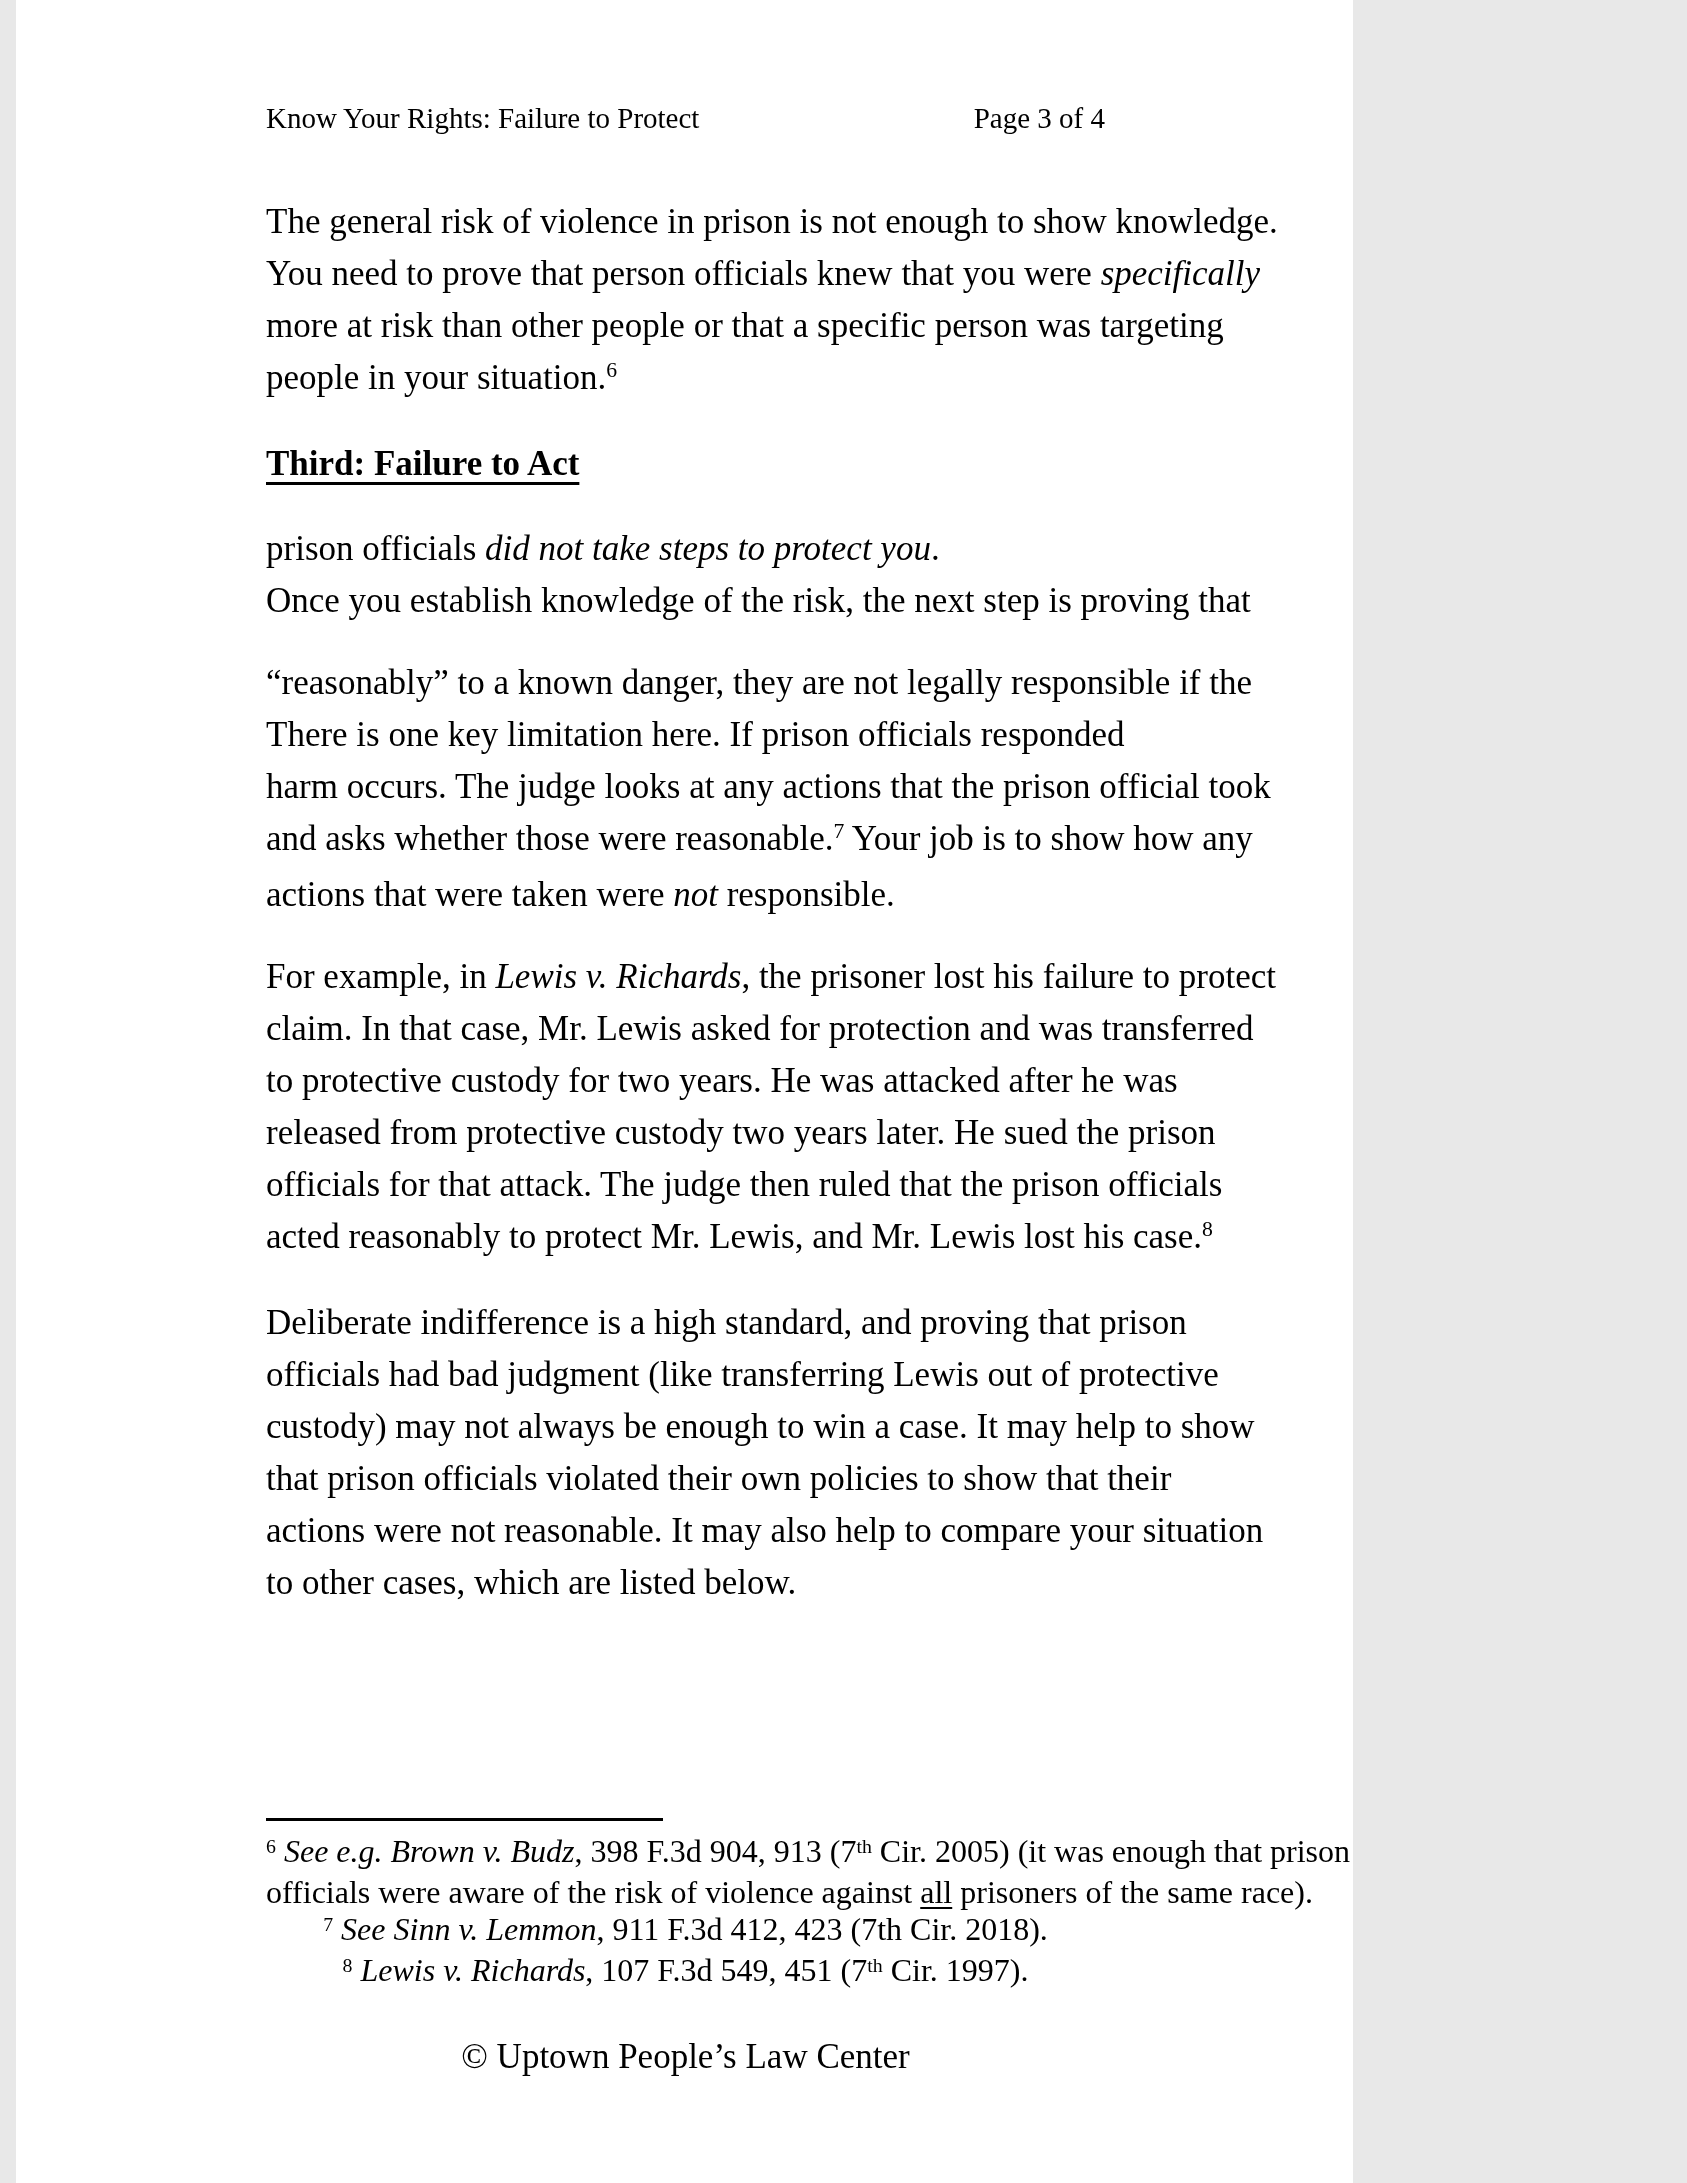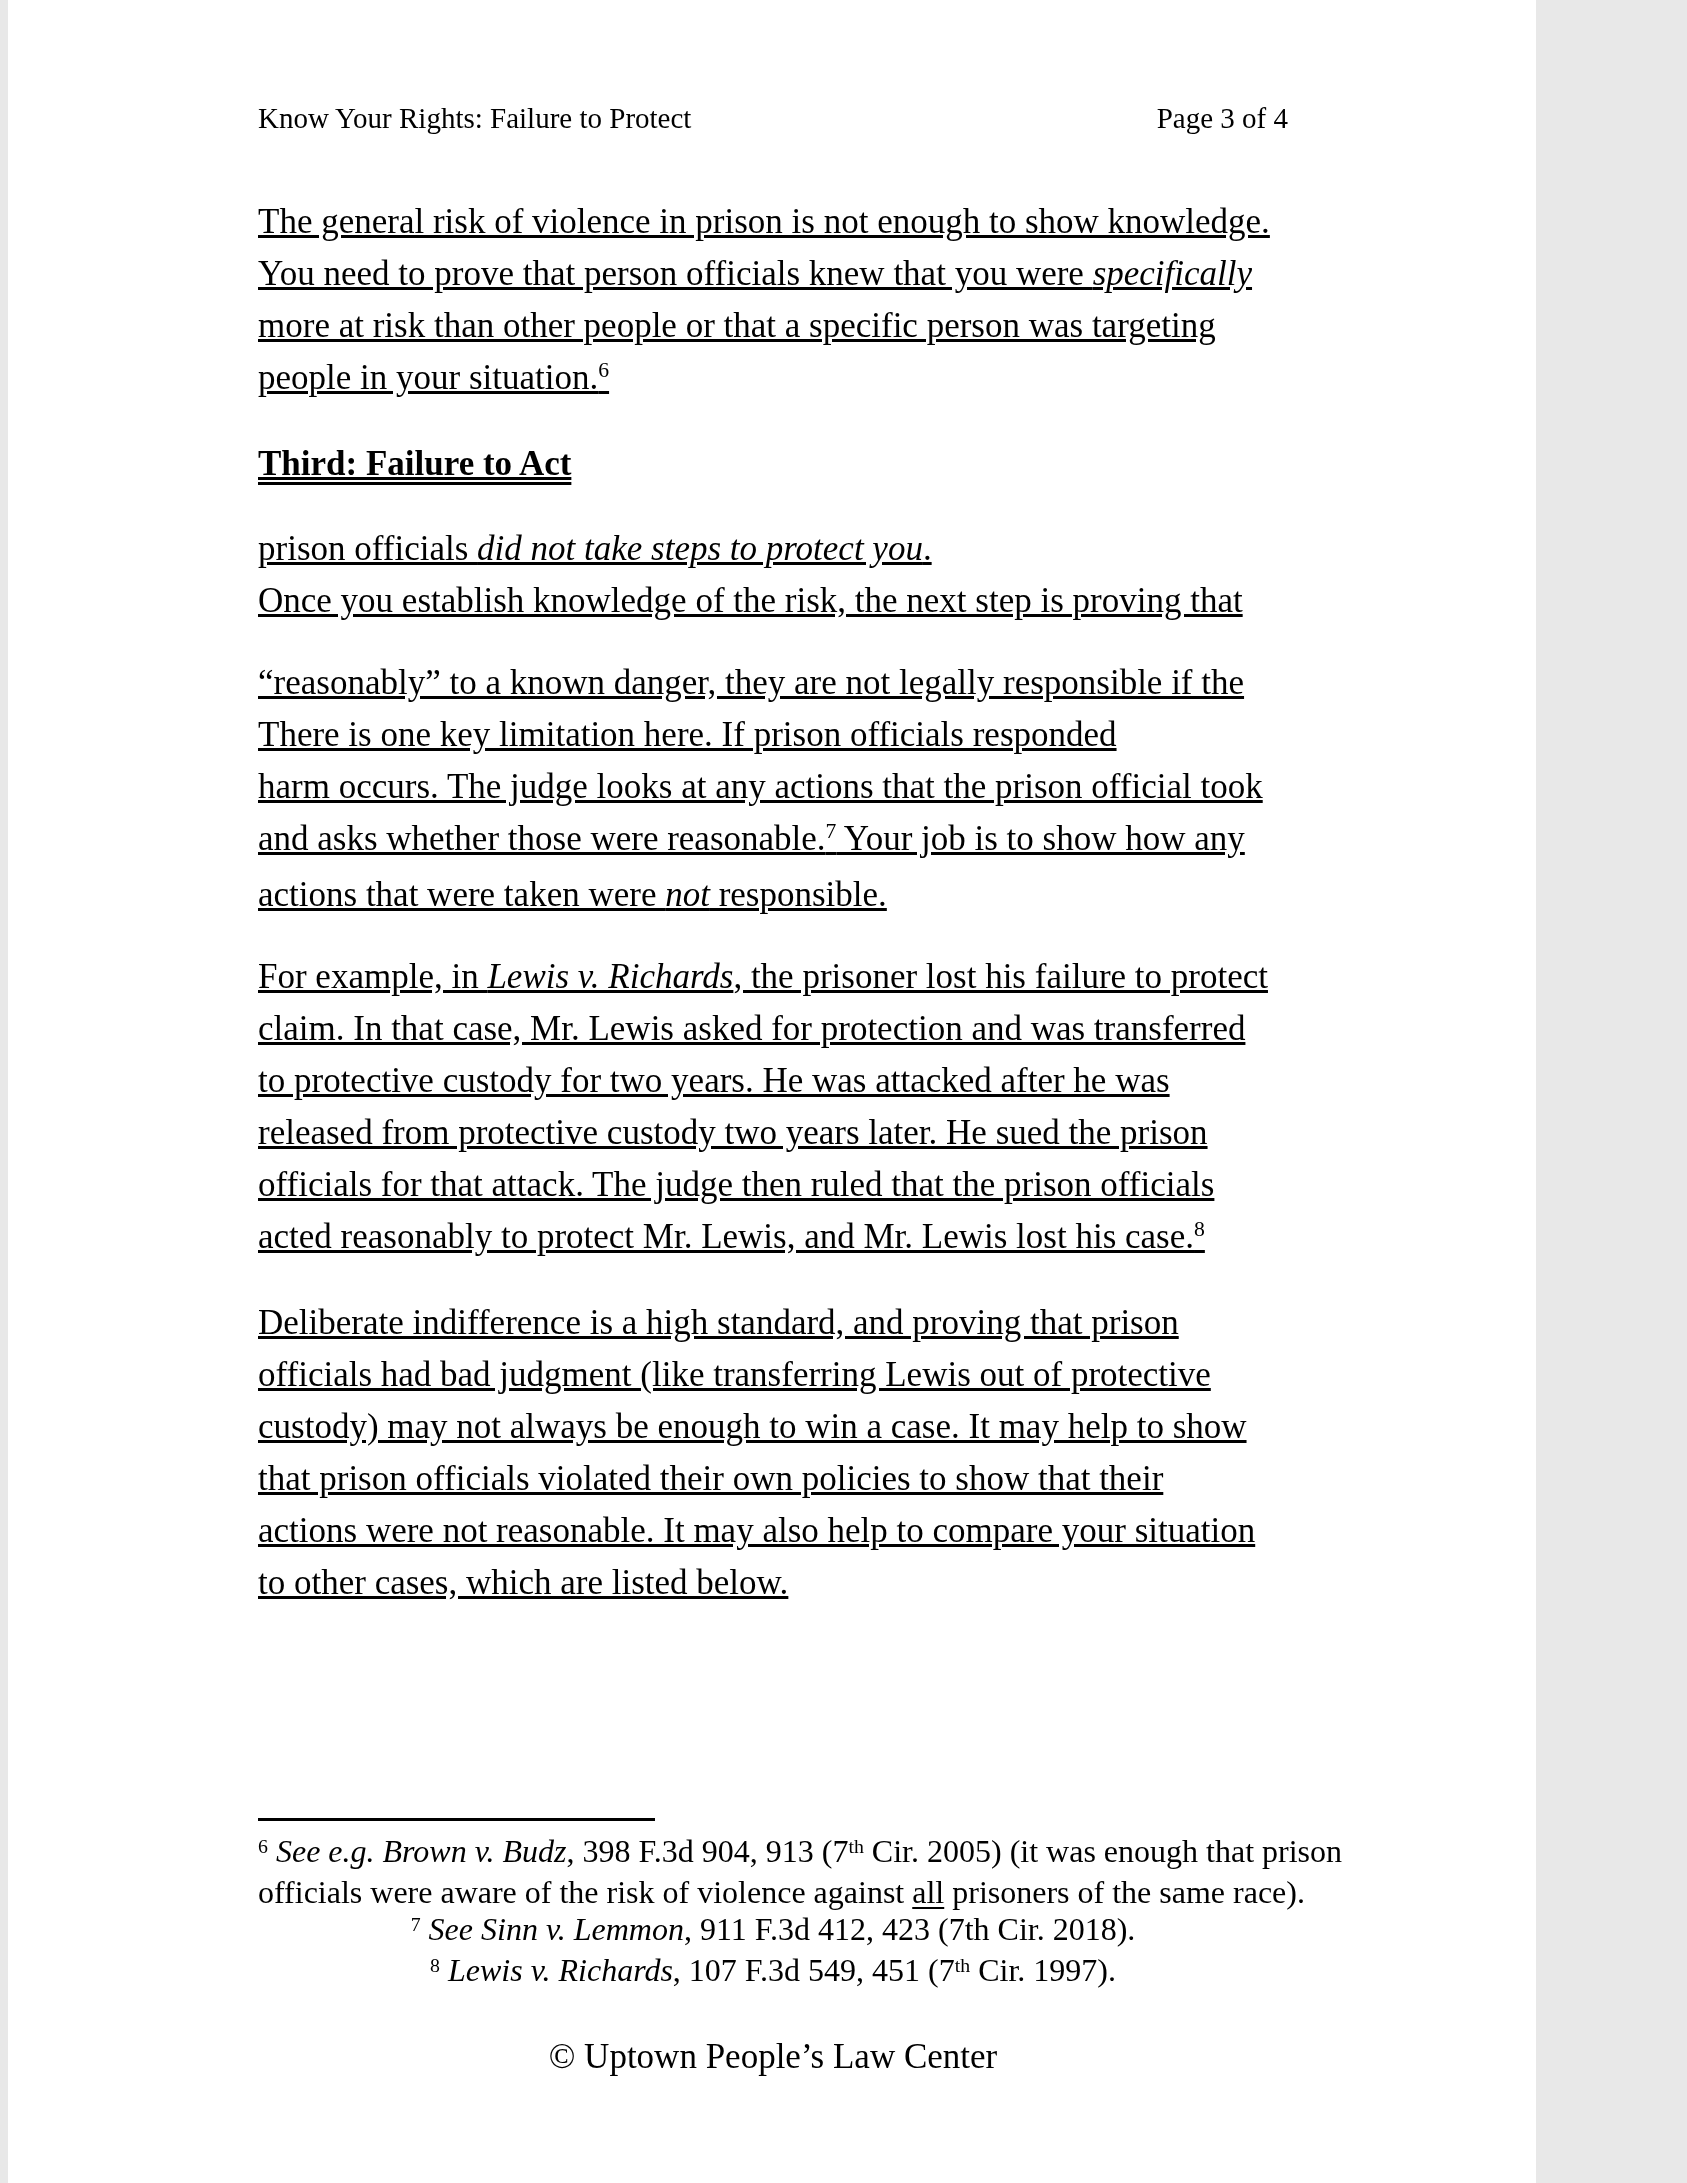--- a/index.html
+++ b/index.html
@@ -1,32 +1,32 @@
 <!DOCTYPE html>
 <html style="font-size:10.6px"><head>
 <meta charset="utf-8">
 <style>
   * { margin:0; padding:0; box-sizing:border-box; }
   html,body { background:#e8e8e8; }
   body { width:1687px; height:2183px; position:relative; }
   .page {
-    position:absolute; left:8px; top:0;
-    width:1528px; height:2183px;
+    position:absolute; left:16px; top:0;
+    width:1337px; height:2183px;
     background:#ffffff; color:#000000;
     font-family:"Liberation Serif","DejaVu Serif",serif;
     overflow:hidden;
   }
   .header {
     position:absolute; left:250px; right:248px; top:101px;
     display:flex; justify-content:space-between; align-items:baseline;
     font-size:29px; line-height:34px;
   }
   .content {
     position:absolute; left:250px; right:248px; top:196px;
-    font-size:35px; line-height:52px;text-decoration:underline;
+    font-size:35px; line-height:52px;
   }
   .para { margin:0 0 30px 0; }
   .para.heading { margin-bottom:33px; font-weight:bold;margin-top:8px; }
   .para.heading .u { text-decoration-thickness:3.3px; text-underline-offset:6.6px; }
   .line { white-space:pre; }
   .run.i { font-style:italic; }
   .run.b { font-weight:bold; }
   .run.u { text-decoration:underline; text-decoration-thickness:2.6px; text-underline-offset:5.3px; }
   .run.sup { font-size:0.62em; position:relative; top:-0.55em; }
   .footnotes {

